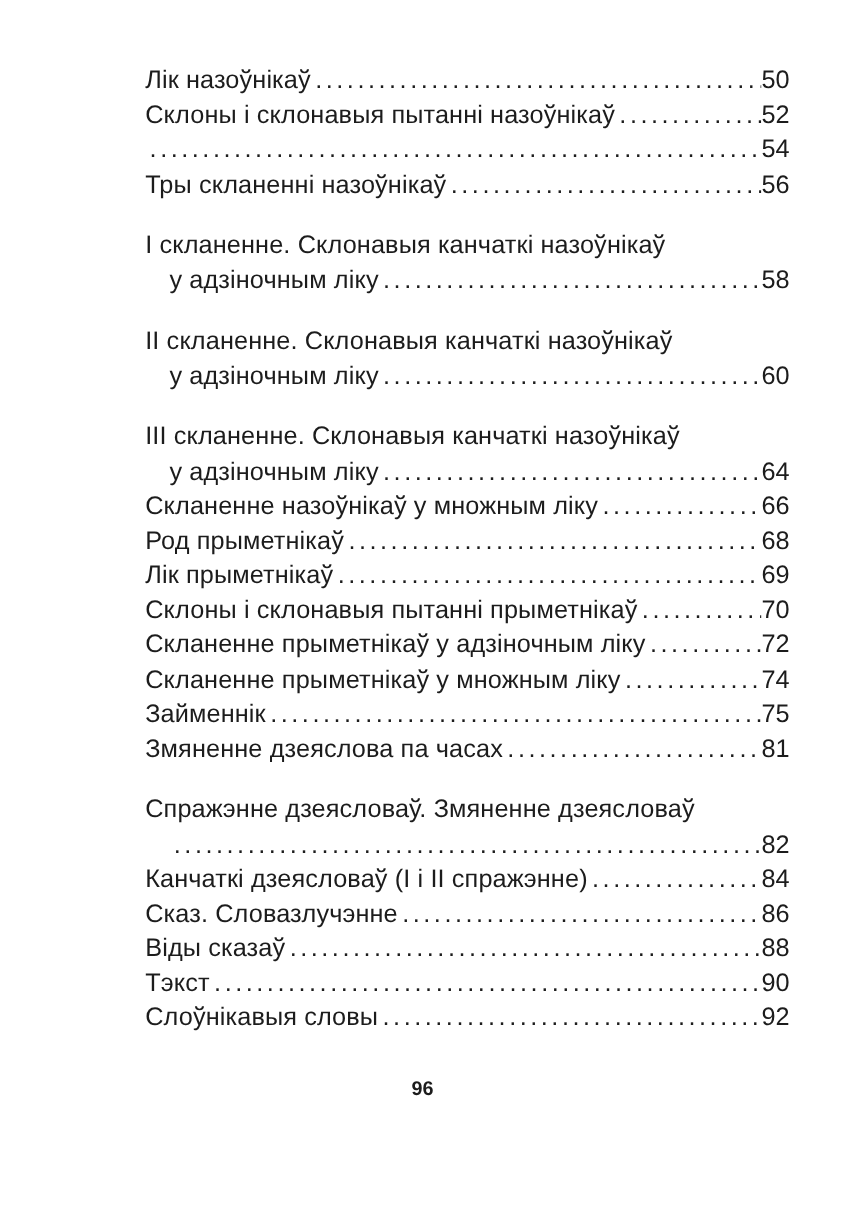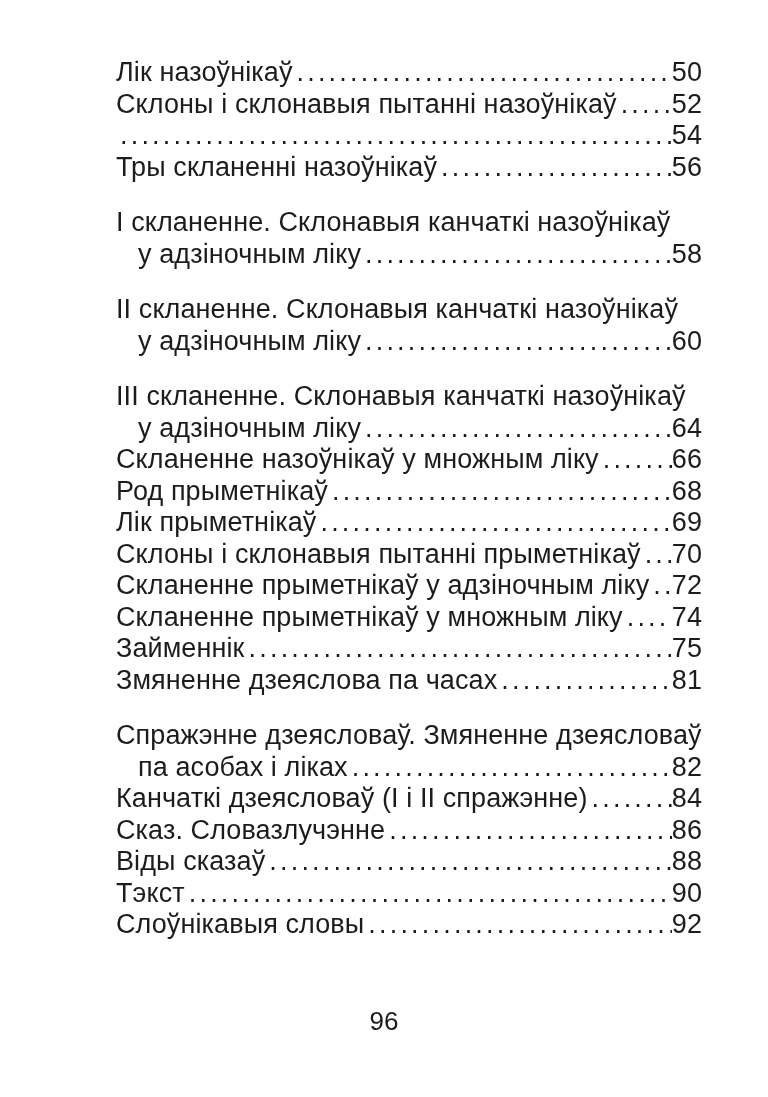--- a/index.html
+++ b/index.html
@@ -11,23 +11,23 @@
     width: 768px;
     height: 1097px;
     position: relative;
     overflow: hidden;
     font-family: "Liberation Sans", sans-serif;
     color: #1c1c1c;
   }
   .toc {
     position: absolute;
     top: 57px;
-    left: 116px;
+    left: 132px;
     width: 586px;
-    font-size: 27px;
+    font-size: 23px;
     line-height: 31.5px;
     letter-spacing: 0.1px;
   }
   .toc-entry { margin: 0; }
   .toc-line-first {
     white-space: nowrap;
     margin-top: 24px;
   }
   .toc-row {
     display: flex;
@@ -50,26 +50,27 @@
   .leader::after {
     content: "....................................................................................................";
     letter-spacing: 3.2px;
   }
   .page-num {
     flex: 0 0 auto;
     text-align: center;
   }
   .footer {
     position: absolute;
-    top: 1006px;
+    top: 974px;
     left: 0;
     width: 768px;
     text-align: center;
-    font-size: 26px;
+    font-size: 18px;
     line-height: 30px;
+    font-weight: bold;
   }
 </style>
 </head>
 <body>
 
 <div class="toc">
   <div class="toc-entry">
     <div class="toc-row">
       <span class="toc-text">Лік назоўнікаў</span>
       <span class="leader"></span>
@@ -189,21 +190,20 @@
     <div class="toc-row">
       <span class="toc-text">Змяненне дзеяслова па часах</span>
       <span class="leader"></span>
       <span class="page-num">81</span>
     </div>
   </div>
 
   <div class="toc-entry">
     <div class="toc-line-first">Спражэнне дзеясловаў. Змяненне дзеясловаў</div>
       <div class="toc-row indented">
-      <span class="toc-text">па асобах і ліках</span>
       <span class="leader"></span>
       <span class="page-num">82</span>
     </div>
   </div>
 
   <div class="toc-entry">
     <div class="toc-row">
       <span class="toc-text">Канчаткі дзеясловаў (I і II спражэнне)</span>
       <span class="leader"></span>
       <span class="page-num">84</span>

